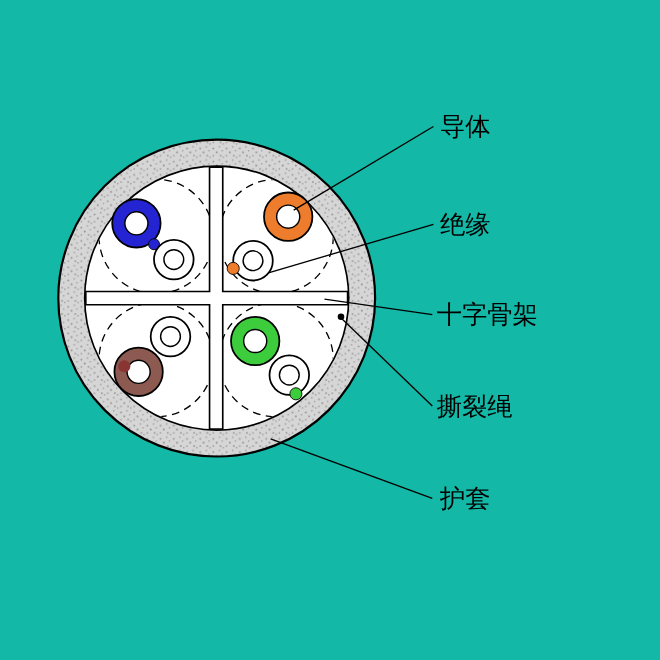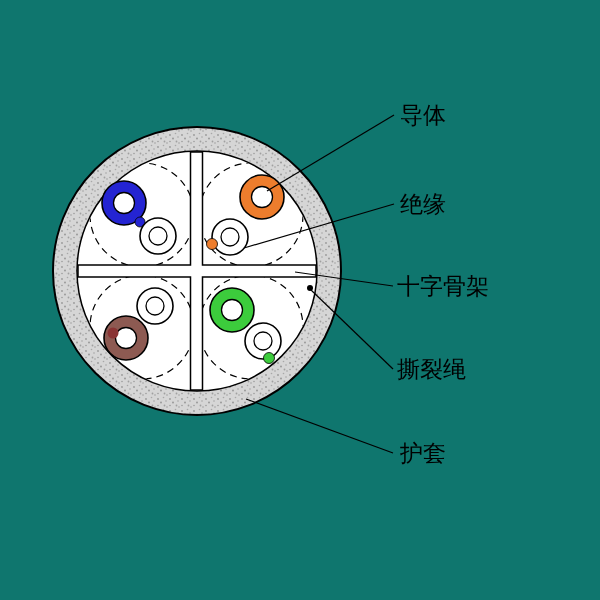--- a/index.html
+++ b/index.html
@@ -7,21 +7,21 @@
     padding: 0;
     width: 600px;
     height: 600px;
     background: #ffffff;
     font-family: "Liberation Sans", "DejaVu Sans", sans-serif;
   }
   .stage {
     position: relative;
     width: 600px;
     height: 600px;
-    background: #0f766e;
+    background: #14b8a6;
     overflow: hidden;
   }
   svg { display: block; }
   .leader { stroke: #000; stroke-width: 1.2; }
   .diagram-label {
     font-size: 23px;
     fill: #000;
     font-family: "Liberation Sans", "DejaVu Sans", sans-serif;
   }
 </style>

